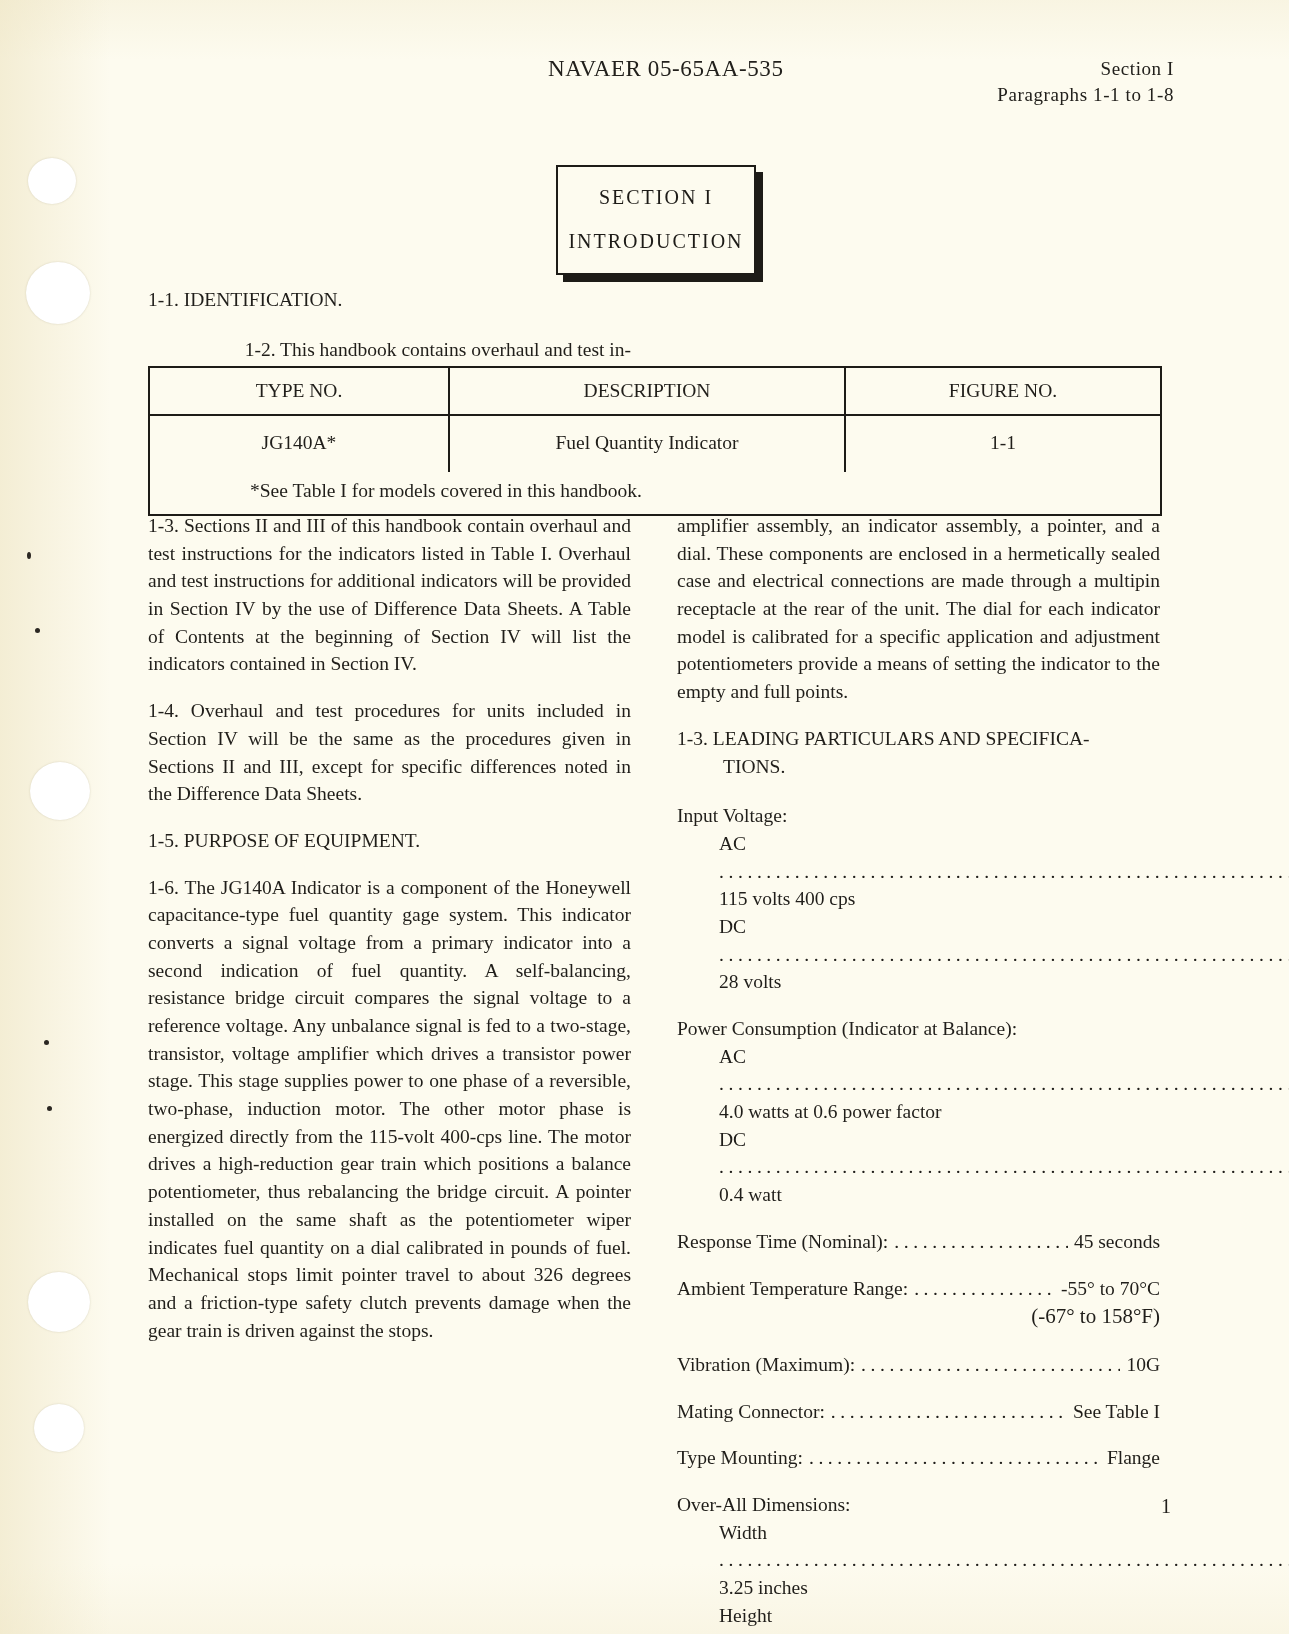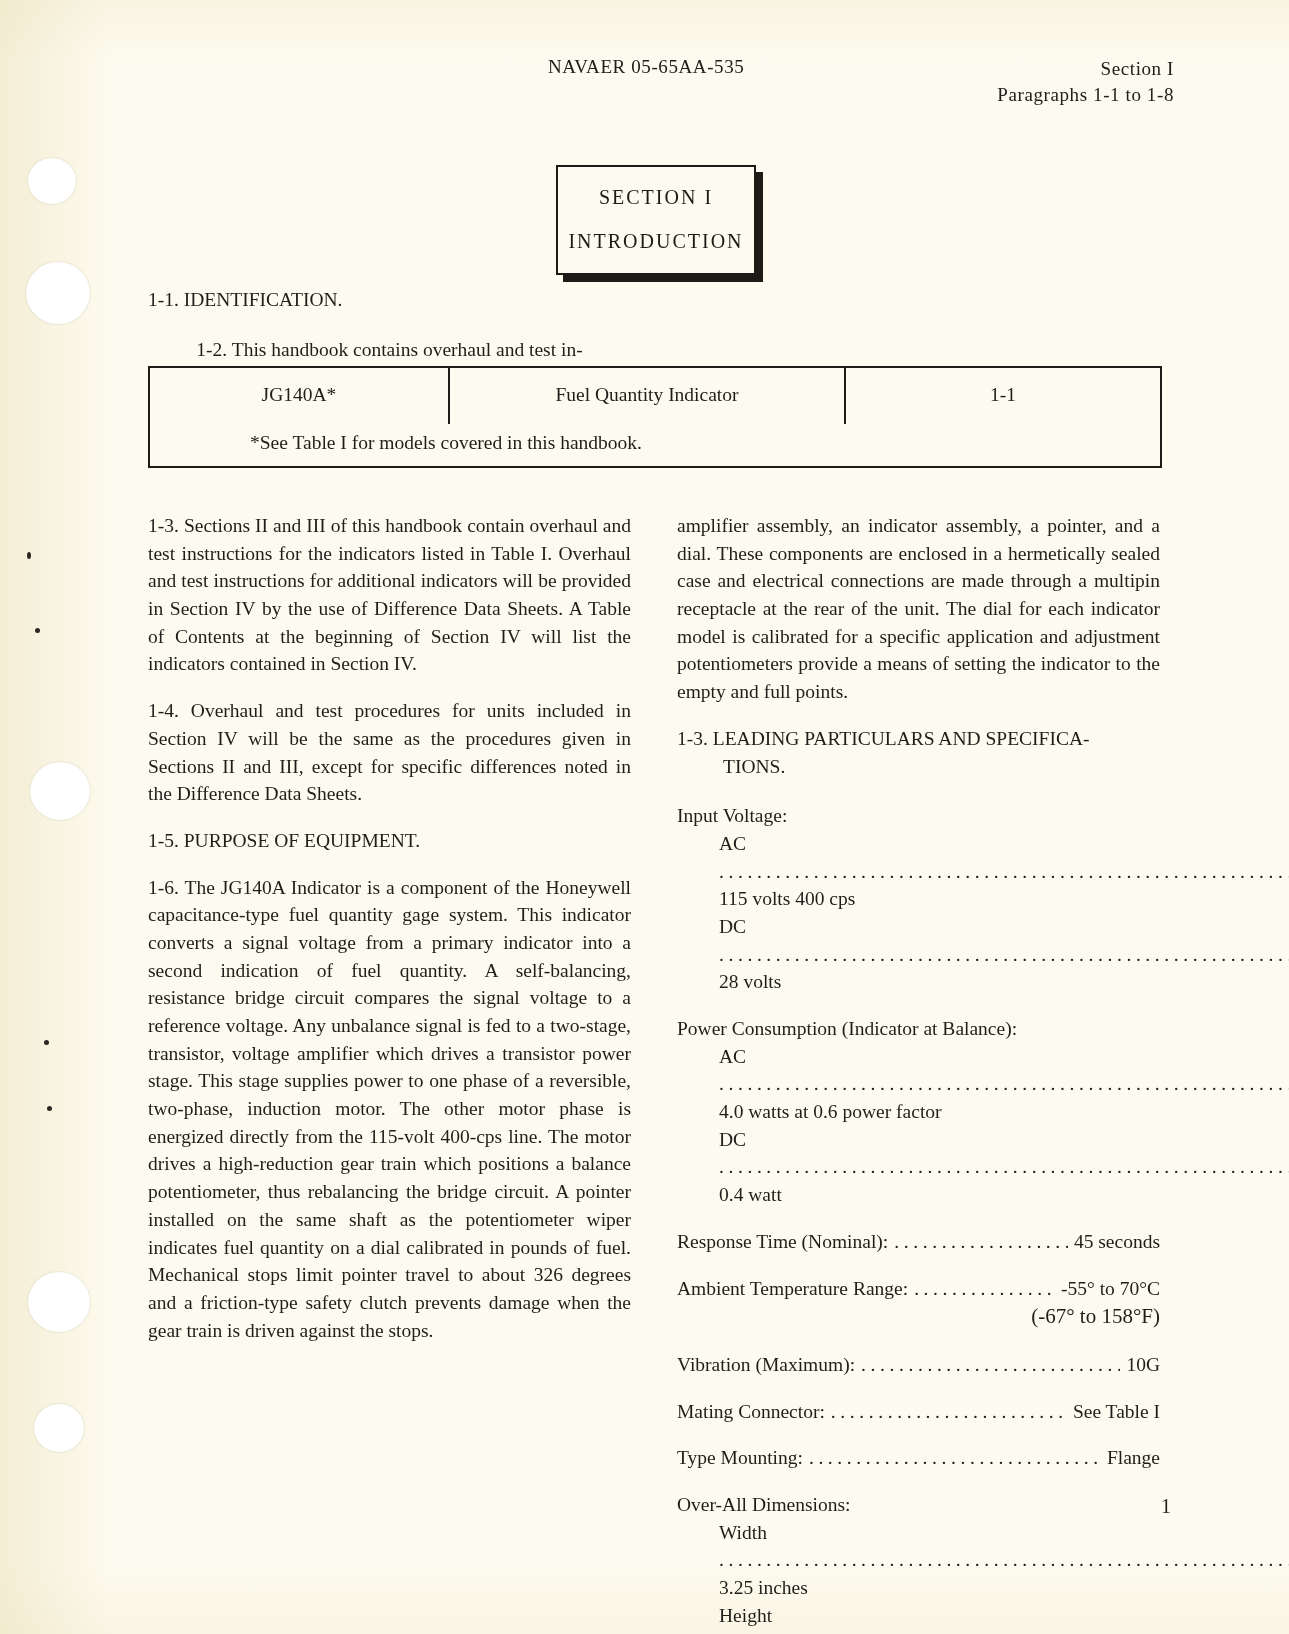--- a/index.html
+++ b/index.html
@@ -53,21 +53,21 @@
     position: absolute;
     top: 56px;
     left: 0;
     right: 0;
     height: 52px;
   }
   .runhead .left {
     position: absolute;
     left: 548px;
     top: 0;
-    font-size: 19px;
+    font-size: 23px;
     letter-spacing: 0.6px;
     color: #22201c;
   }
   .runhead .right {
     position: absolute;
     right: 115px;
     top: 0;
     text-align: right;
     font-size: 19px;
     letter-spacing: 0.6px;
@@ -247,25 +247,30 @@
     <div class="titlebox-shadow"></div>
     <div class="titlebox">
       <div class="ln first">SECTION  I</div>
       <div class="ln">INTRODUCTION</div>
     </div>
   </div>
 
   <div class="cols layer">
     <div class="col left">
       <p class="body tight" style="text-align:left;">1-1. IDENTIFICATION.</p>
-      <p class="body nogap" style="margin-top:22px; text-align:center;font-family:Liberation Serif, serif;">1-2. This handbook contains overhaul and test in-</p>
+      <p class="body nogap" style="margin-top:22px; text-align:right;font-family:Liberation Serif, serif;">1-2. This handbook contains overhaul and test in-</p>
     </div>
   </div>
 
   <div class="idtable layer">
+    <div class="idt-row idt-head">
+      <div class="idt-cell idt-c1">TYPE NO.</div>
+      <div class="idt-cell idt-c2">DESCRIPTION</div>
+      <div class="idt-cell idt-c3">FIGURE NO.</div>
+    </div>
     <div class="idt-row idt-body">
       <div class="idt-cell idt-c1">JG140A*</div>
       <div class="idt-cell idt-c2">Fuel Quantity Indicator</div>
       <div class="idt-cell idt-c3">1-1</div>
     </div>
     <div class="idt-note">*See Table I for models covered in this handbook.</div>
   </div>
 
   <div class="cols layer" style="top:512px;">
     <div class="col left">

